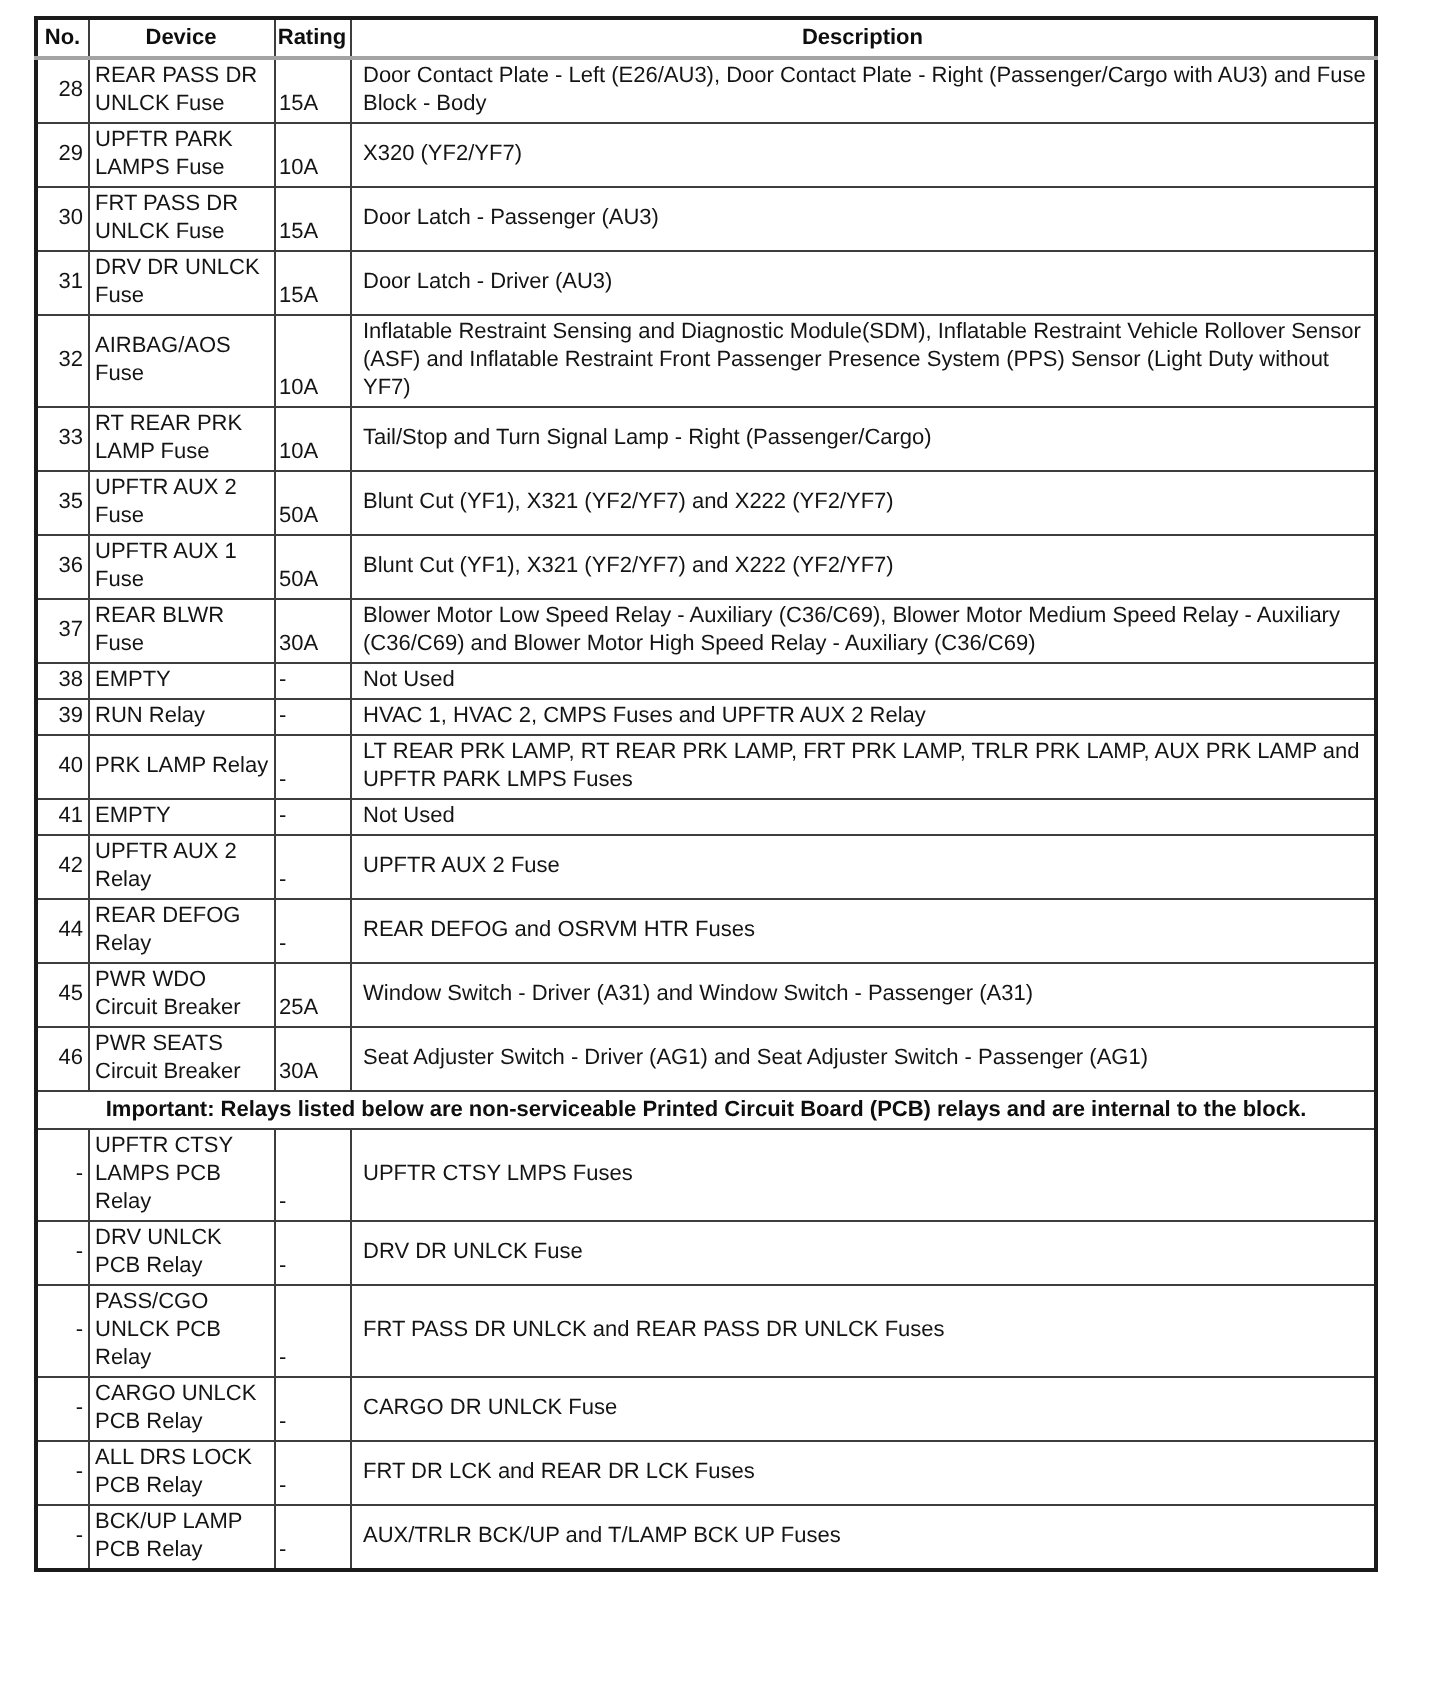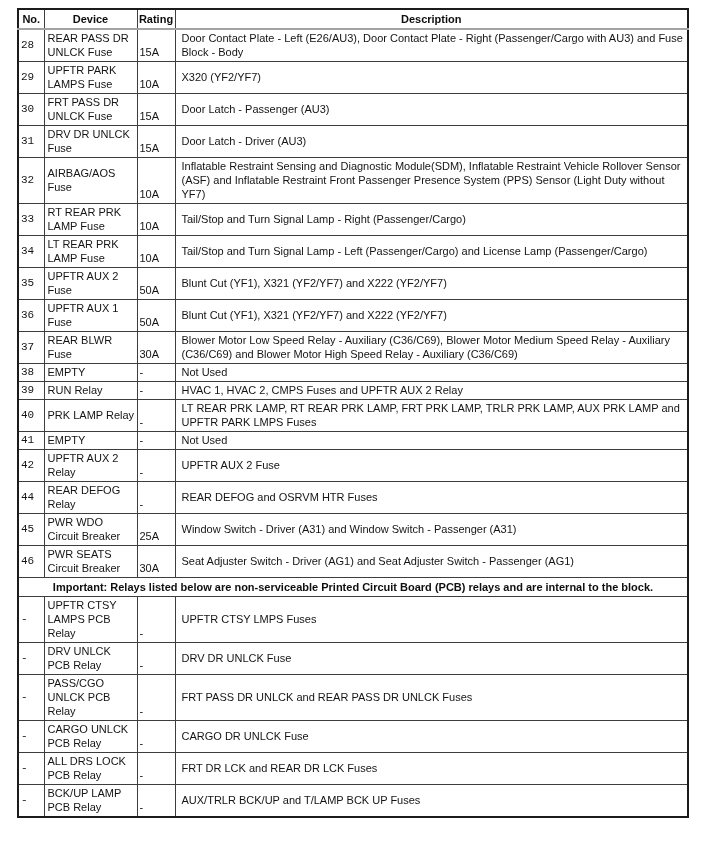--- a/index.html
+++ b/index.html
@@ -24,21 +24,21 @@
   thead th {
     border-bottom: 2px solid #a3a3a3;
     font-weight: bold;
     text-align: center;
     padding: 2px 1px;
     color: #0e0e0e;
     background: #ffffff;
   }
 
   td { padding: 1px 2px 2px 2px; vertical-align: middle; word-wrap: break-word; }
-  td.col-no     { text-align: left; font-family: Liberation Mono, monospace; }
+  td.col-no     { text-align: right; }
   td.col-device { text-align: left; padding-left: 3px; }
   td.col-rating { text-align: left; vertical-align: bottom; padding-bottom: 2px; }
   td.col-desc   { text-align: left; padding-left: 6px; padding-right: 4px; margin-top: 42px; }
 
   td.section-note {
     text-align: center;
     font-weight: bold;
     padding: 2px 4px;
     color: #0e0e0e;
     margin-left: 48px;
@@ -94,26 +94,20 @@
           <td class="col-rating">10A</td>
           <td class="col-desc">Inflatable Restraint Sensing and Diagnostic Module(SDM), Inflatable Restraint Vehicle Rollover Sensor (ASF) and Inflatable Restraint Front Passenger Presence System (PPS) Sensor (Light Duty without YF7)</td>
         </tr>
         <tr>
           <td class="col-no">33</td>
           <td class="col-device">RT REAR PRK LAMP Fuse</td>
           <td class="col-rating">10A</td>
           <td class="col-desc">Tail/Stop and Turn Signal Lamp - Right (Passenger/Cargo)</td>
         </tr>
         <tr>
-          <td class="col-no">34</td>
-          <td class="col-device">LT REAR PRK LAMP Fuse</td>
-          <td class="col-rating">10A</td>
-          <td class="col-desc">Tail/Stop and Turn Signal Lamp - Left (Passenger/Cargo) and License Lamp (Passenger/Cargo)</td>
-        </tr>
-        <tr>
           <td class="col-no">35</td>
           <td class="col-device">UPFTR AUX 2 Fuse</td>
           <td class="col-rating">50A</td>
           <td class="col-desc">Blunt Cut (YF1), X321 (YF2/YF7) and X222 (YF2/YF7)</td>
         </tr>
         <tr>
           <td class="col-no">36</td>
           <td class="col-device">UPFTR AUX 1 Fuse</td>
           <td class="col-rating">50A</td>
           <td class="col-desc">Blunt Cut (YF1), X321 (YF2/YF7) and X222 (YF2/YF7)</td>

